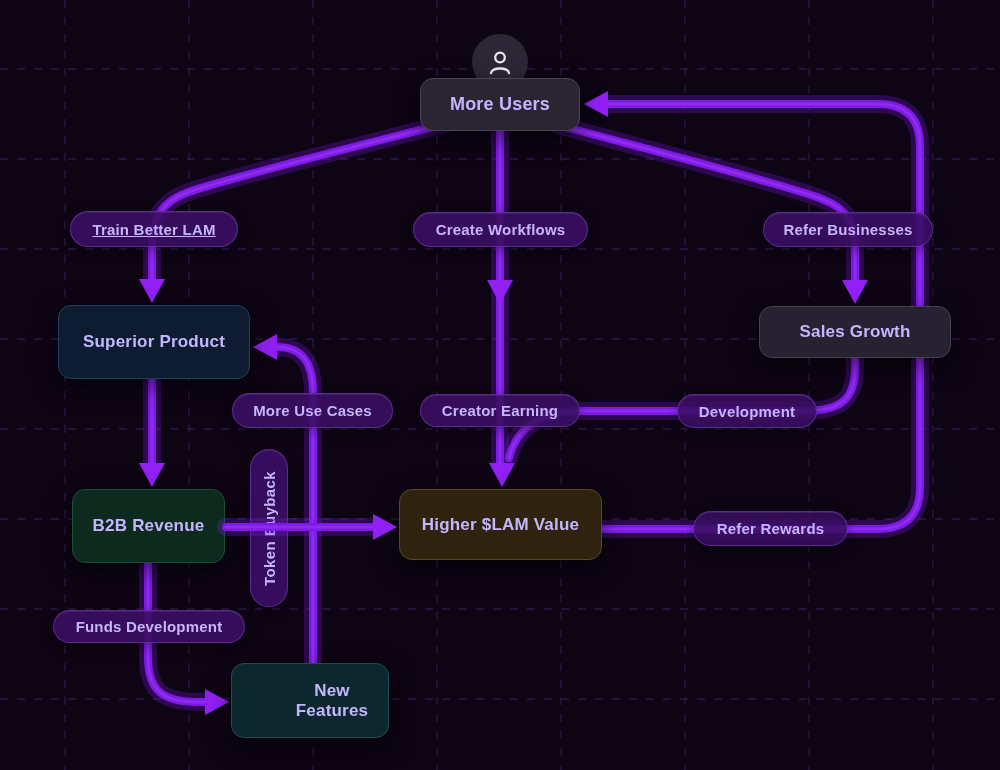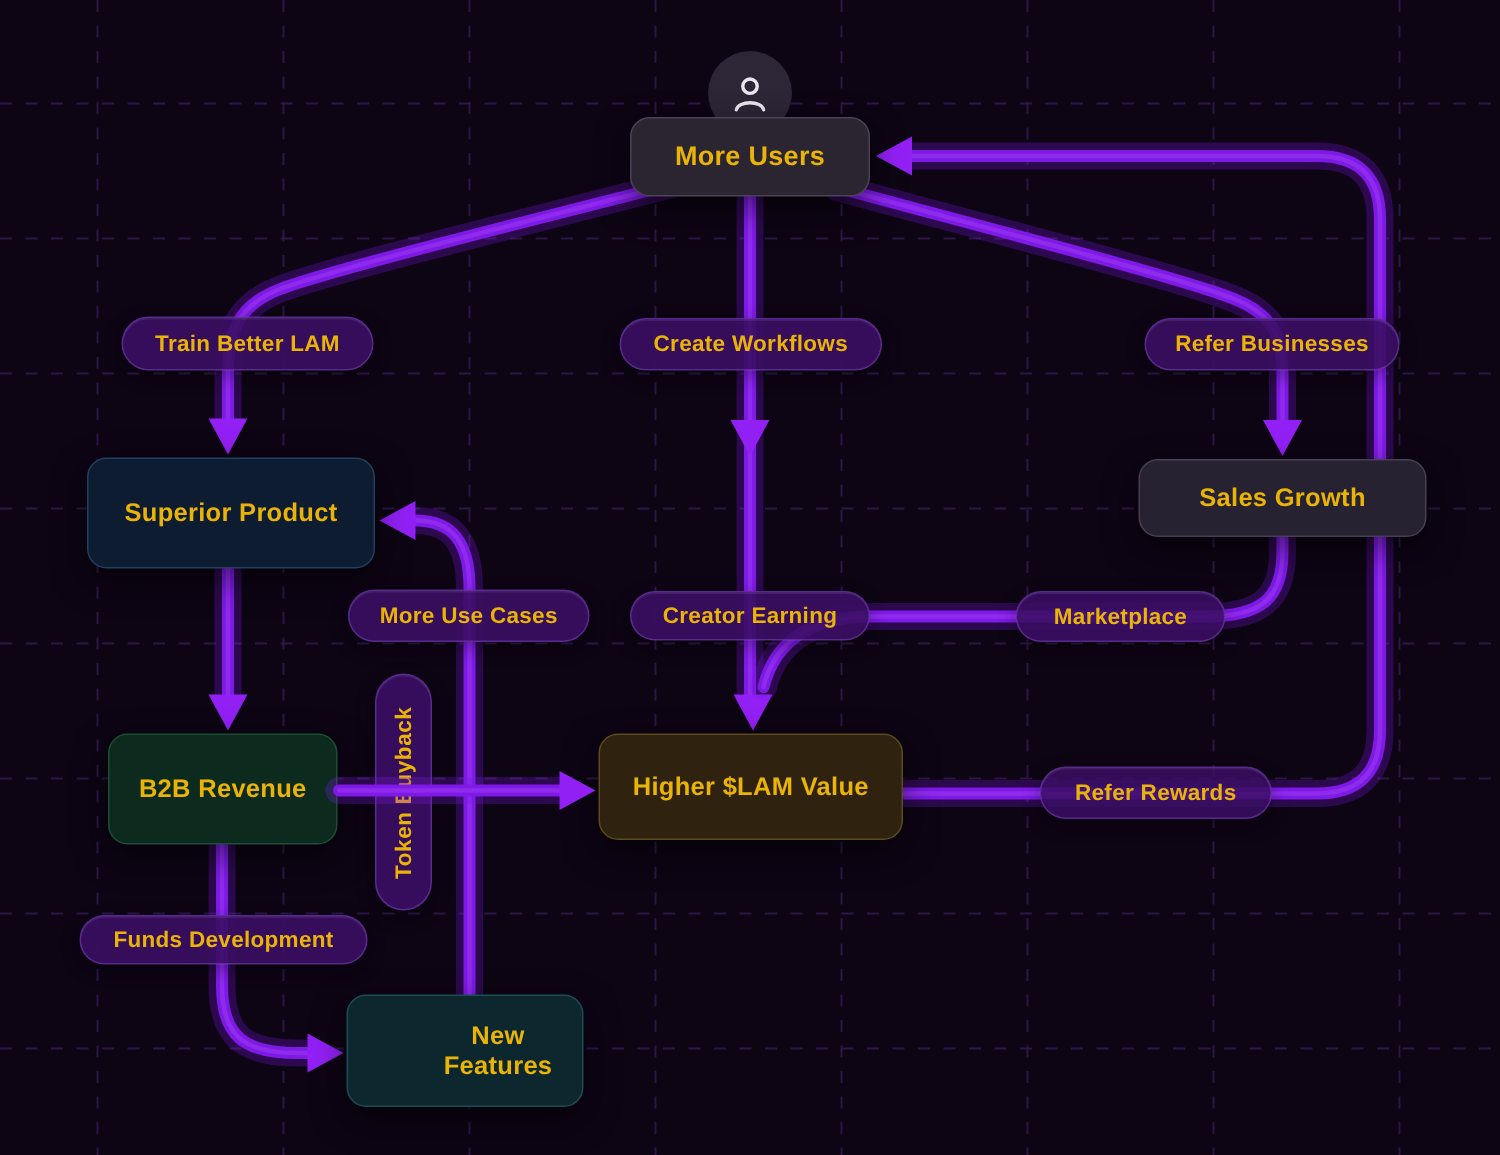--- a/index.html
+++ b/index.html
@@ -1,21 +1,21 @@
 <!DOCTYPE html>
 <html><head>
 <meta charset="utf-8">
 <style>
   html,body{margin:0;padding:0;background:#0d0414;}
   #stage{position:relative;width:1000px;height:770px;overflow:hidden;background:#0d0414;
          font-family:"Liberation Sans",sans-serif;}
   svg.layer{position:absolute;left:0;top:0;pointer-events:none;}
   #nodes{position:absolute;left:0;top:0;width:100%;height:100%;}
   .node{position:absolute;display:flex;align-items:center;justify-content:center;
-        color:#eab308;font-weight:700;box-sizing:border-box;text-align:center;
+        color:#c4b5fd;font-weight:700;box-sizing:border-box;text-align:center;
         letter-spacing:.2px;}
   .box{border-radius:13px;border:1px solid transparent;font-size:17px;
        box-shadow:0 8px 22px rgba(0,0,0,.5);}
   .pill{border-radius:999px;border:1px solid transparent;font-size:15px;
         box-shadow:inset 0 1px 0 rgba(255,255,255,.08), 0 4px 12px rgba(0,0,0,.35);}
   .vpill span{writing-mode:vertical-rl;transform:rotate(180deg);letter-spacing:.4px;}
   .avatar{border-radius:50%;}
 </style>
 </head>
 <body>
@@ -92,21 +92,21 @@
   <div id="nodes">
       <div class="node avatar" style="left: 472px; top: 34px; width: 56px; height: 56px; background: rgb(44, 38, 54); border-color: rgb(59, 52, 73);">
         <svg width="32" height="32" viewBox="0 0 24 24">
           <circle cx="12" cy="8.6" r="3.6" fill="none" stroke="#e9e6f0" stroke-width="1.7"></circle>
           <path d="M5.2,20.4 C6.1,15.7 17.9,15.7 18.8,20.4" fill="none" stroke="#e9e6f0" stroke-width="1.7" stroke-linecap="round"></path>
         </svg>
       </div>
       <div class="node box" style="left: 420px; top: 78px; width: 160px; height: 53px; background: rgb(43, 37, 50); border-color: rgb(74, 67, 86); font-size: 18px;">
         <span>More Users</span>
       </div>
-      <div class="node pill" style="left: 81px; top: 211px; width: 168px; height: 36px; background: rgba(58, 14, 99, 0.9); border-color: rgba(138, 77, 211, 0.45);">
+      <div class="node pill" style="left: 70px; top: 211px; width: 168px; height: 36px; background: rgba(58, 14, 99, 0.9); border-color: rgba(138, 77, 211, 0.45); text-decoration: underline;">
         <span>Train Better LAM</span>
       </div>
       <div class="node pill" style="left: 413px; top: 212px; width: 175px; height: 35px; background: rgba(58, 14, 99, 0.9); border-color: rgba(138, 77, 211, 0.45);">
         <span>Create Workflows</span>
       </div>
       <div class="node pill" style="left: 763px; top: 212px; width: 170px; height: 35px; background: rgba(58, 14, 99, 0.9); border-color: rgba(138, 77, 211, 0.45);">
         <span>Refer Businesses</span>
       </div>
       <div class="node box" style="left: 58px; top: 305px; width: 192px; height: 74px; background: rgb(13, 28, 48); border-color: rgb(33, 64, 95);">
         <span>Superior Product</span>
@@ -114,21 +114,21 @@
       <div class="node box" style="left: 759px; top: 306px; width: 192px; height: 52px; background: rgb(39, 34, 49); border-color: rgb(69, 64, 82);">
         <span>Sales Growth</span>
       </div>
       <div class="node pill" style="left: 232px; top: 393px; width: 161px; height: 35px; background: rgba(58, 14, 99, 0.9); border-color: rgba(138, 77, 211, 0.45);">
         <span>More Use Cases</span>
       </div>
       <div class="node pill" style="left: 420px; top: 394px; width: 160px; height: 33px; background: rgba(58, 14, 99, 0.9); border-color: rgba(138, 77, 211, 0.45);">
         <span>Creator Earning</span>
       </div>
       <div class="node pill" style="left: 677px; top: 394px; width: 140px; height: 34px; background: rgba(58, 14, 99, 0.88); border-color: rgba(138, 77, 211, 0.45);">
-        <span>Marketplace</span>
+        <span>Development</span>
       </div>
       <div class="node box" style="left: 72px; top: 489px; width: 153px; height: 74px; background: rgb(12, 43, 30); border-color: rgb(27, 78, 52);">
         <span>B2B Revenue</span>
       </div>
       <div class="node pill vpill" style="left: 250px; top: 449px; width: 38px; height: 158px; background: rgba(58, 14, 99, 0.92); border-color: rgba(138, 77, 211, 0.45);">
         <span>Token Buyback</span>
       </div>
       <div class="node box" style="left: 399px; top: 489px; width: 203px; height: 71px; background: rgb(47, 35, 16); border-color: rgb(90, 74, 30);">
         <span>Higher $LAM Value</span>
       </div>

